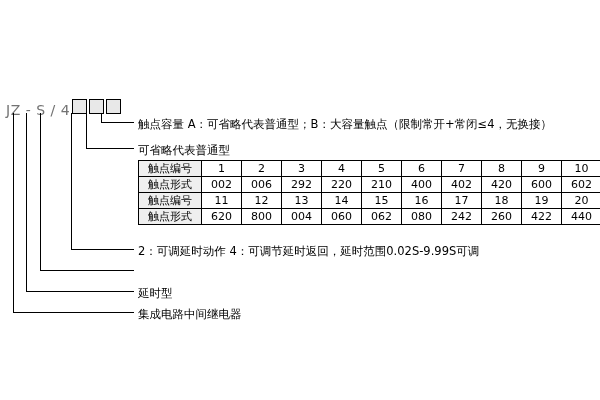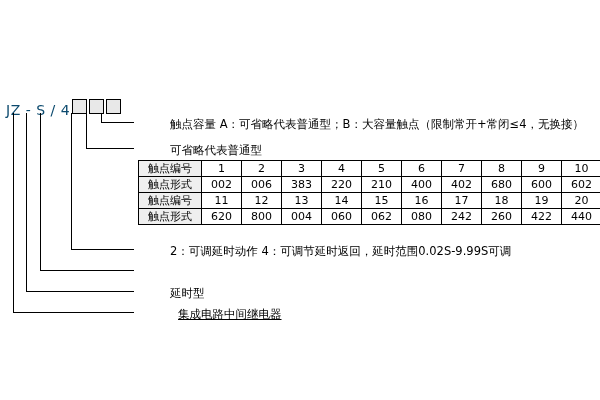--- a/index.html
+++ b/index.html
@@ -20,21 +20,21 @@
     height: 400px;
   }
   
   .model-code {
     position: absolute;
     left: 6px;
     top: 99px;
     font-size: 14px;
     letter-spacing: 0.5px;
     white-space: nowrap;
-    color: #0c4a6e;
+    color: #737373;
   }
   .code-box {
     display: inline-block;
     width: 13px;
     height: 13px;
     border: 1px solid #000;
     background: #e8e8e8;
     vertical-align: 1px;
     margin-left: 2px;
   }
@@ -46,28 +46,27 @@
     width: 600px;
     height: 400px;
   }
   
   .callout {
     position: absolute;
     font-size: 11.5px;
     line-height: 1.25;
     white-space: nowrap;
     color: #000;
-    margin-left: 32px;
   }
   #callout-capacity { left: 138px; top: 117px; }
   #callout-numform  { left: 138px; top: 143px; }
   #callout-action   { left: 138px; top: 244px; }
   #callout-shell    { left: 138px; top: 265px; }
   #callout-delay    { left: 138px; top: 286px; }
-  #callout-relay    { left: 146px; top: 307px; text-decoration: underline; }
+  #callout-relay    { left: 138px; top: 307px; }
 
   
   .tbl-wrap {
     position: absolute;
     left: 138px;
     top: 160px;
   }
   table.contact-table {
     border-collapse: collapse;
     font-size: 11px;
@@ -135,26 +134,26 @@
             <td class="val">6</td>
             <td class="val">7</td>
             <td class="val">8</td>
             <td class="val">9</td>
             <td class="val">10</td>
           </tr>
           <tr>
             <td class="head">触点形式</td>
             <td class="val">002</td>
             <td class="val">006</td>
-            <td class="val">383</td>
+            <td class="val">292</td>
             <td class="val">220</td>
             <td class="val">210</td>
             <td class="val">400</td>
             <td class="val">402</td>
-            <td class="val">680</td>
+            <td class="val">420</td>
             <td class="val">600</td>
             <td class="val">602</td>
           </tr>
           <tr>
             <td class="head">触点编号</td>
             <td class="val">11</td>
             <td class="val">12</td>
             <td class="val">13</td>
             <td class="val">14</td>
             <td class="val">15</td>

